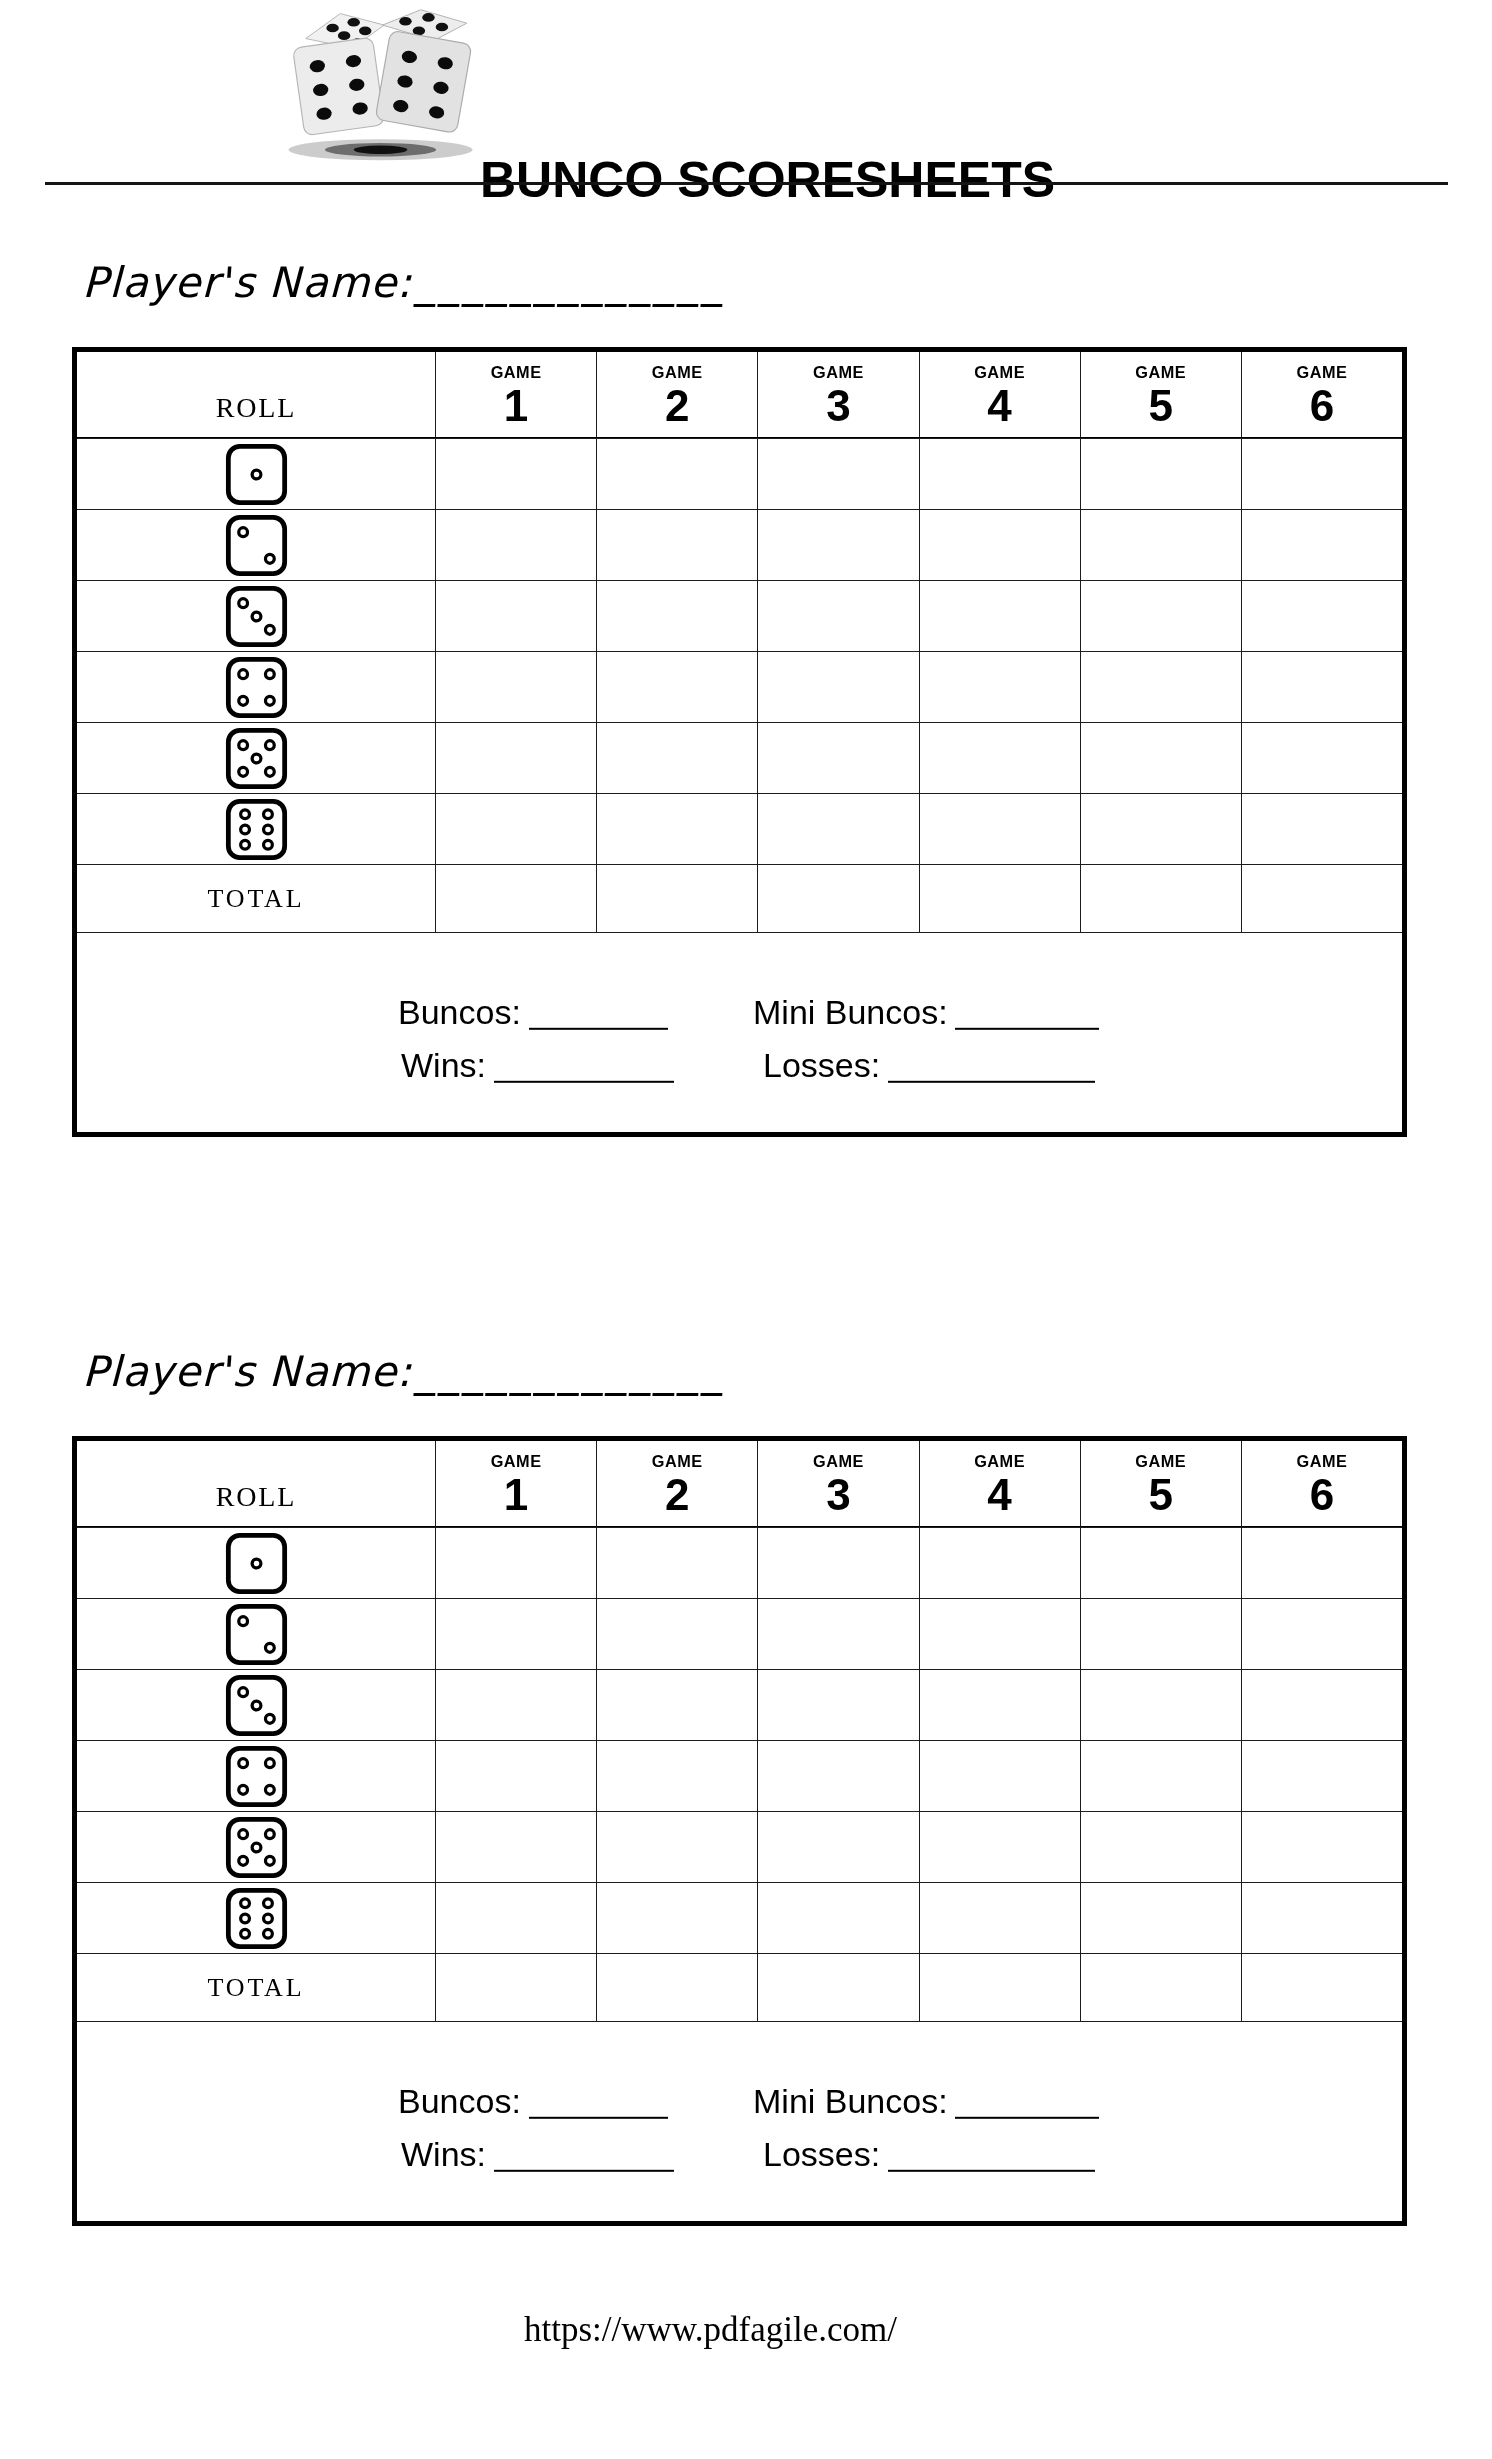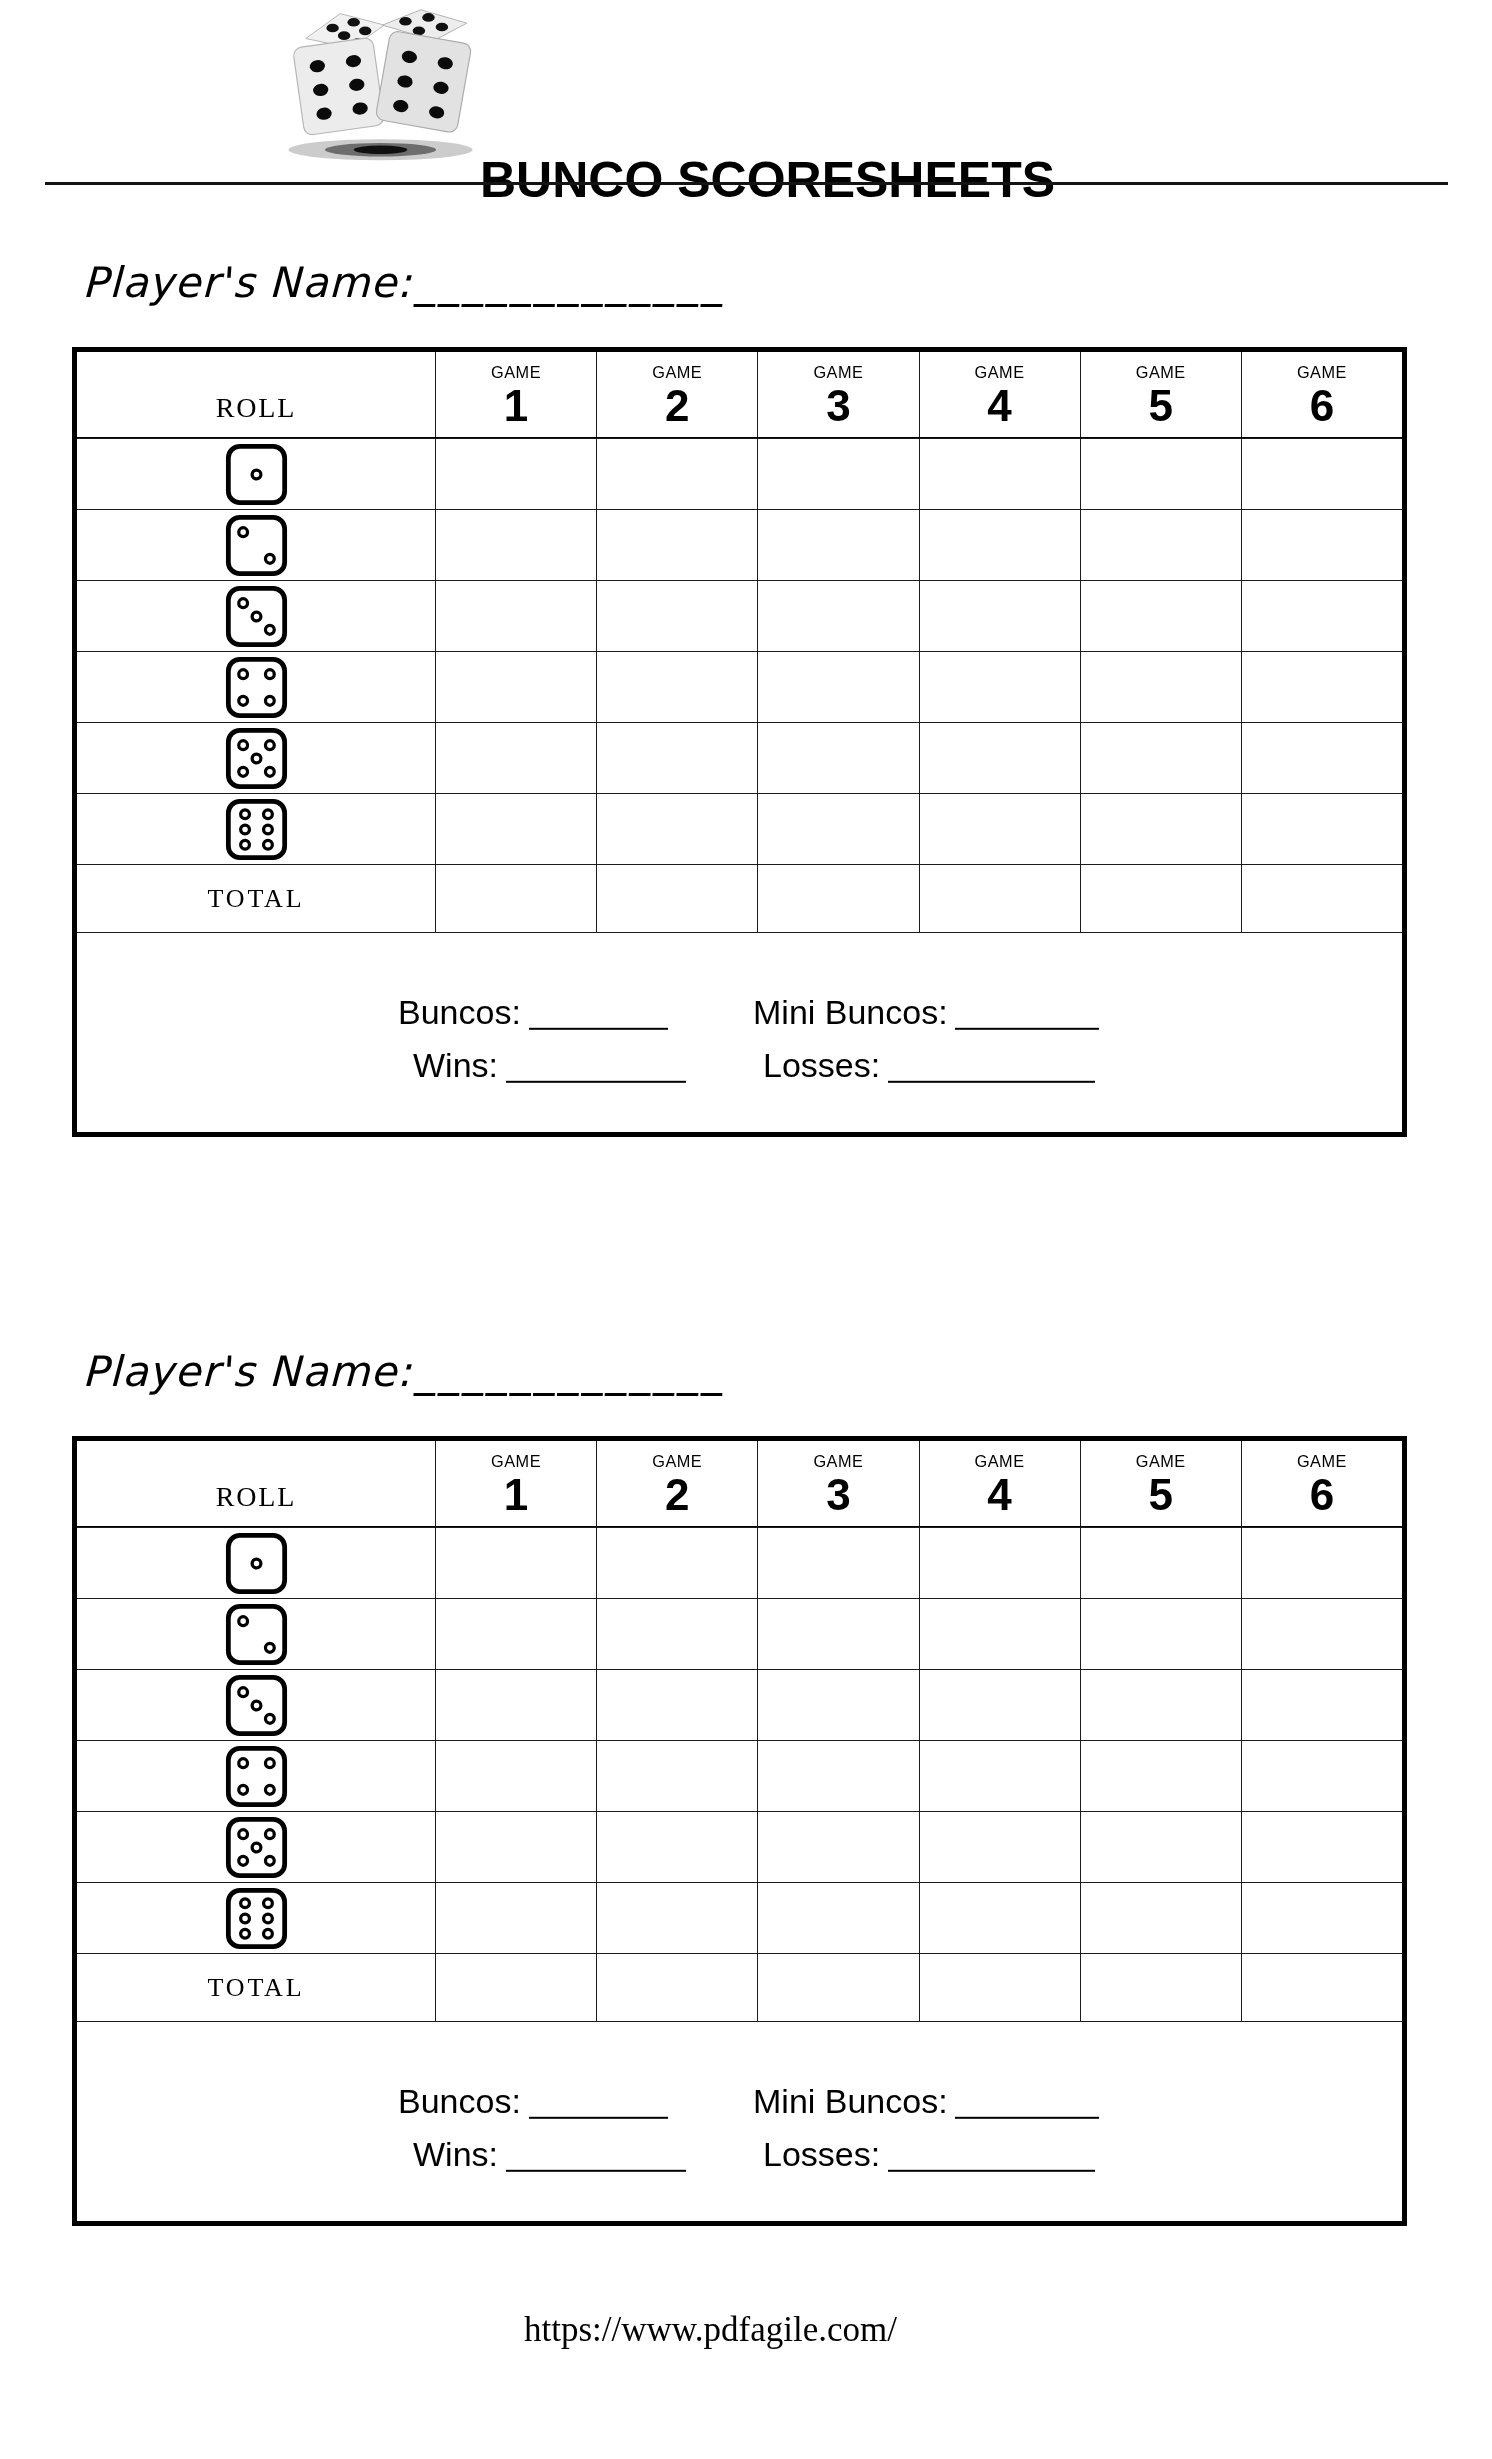--- a/index.html
+++ b/index.html
@@ -54,39 +54,39 @@
   .bl{border-left:1.9px solid #1c1c1c;}
   .bt{border-top:1.9px solid #1c1c1c;}
   .hb{border-bottom:1px solid #000;}
 
   .roll-head{
     font-family:"Liberation Serif",serif;
     font-size:28px;letter-spacing:1.9px;
     padding-top:27px;box-sizing:border-box;
   }
   .game-head{flex-direction:column;justify-content:flex-start;padding-top:11.5px;box-sizing:border-box;}
-  .game-word{font-size:16.3px;letter-spacing:0.5px;line-height:1;font-weight:normal;}
+  .game-word{font-size:16.3px;letter-spacing:0.5px;line-height:1;font-weight:bold;}
   .game-num{font-size:44px;font-weight:bold;line-height:1.05;margin-top:2.9px;}
 
   .total-cell{
     font-family:Liberation Serif, serif;
     font-size:26px;letter-spacing:2.9px;
   }
 
   .die{display:block;}
 
   
   .tfoot{position:relative;height:196px;border-top:1.9px solid #1c1c1c;}
   .stat-item{
     position:absolute;white-space:nowrap;
     font-size:34px;line-height:1.1;
   }
   .stat-item.pos-buncos{left:321px;top:58px;text-align:right;}
   .stat-item.pos-mini{left:676px;top:58px;}
-  .stat-item.pos-wins{left:336px;top:111px;}
+  .stat-item.pos-wins{left:324px;top:111px;}
   .stat-item.pos-losses{left:686px;top:111px;}
   .blank{
     display:inline-block;height:0.9em;
     border-bottom:2.9px solid #000;
     margin-left:7.7px;transform:translateY(5.8px);
   }
   .blank.w-buncos{width:139px;}
   .blank.w-mini{width:144px;}
   .blank.w-wins{width:180px;}
   .blank.w-losses{width:207px;}

